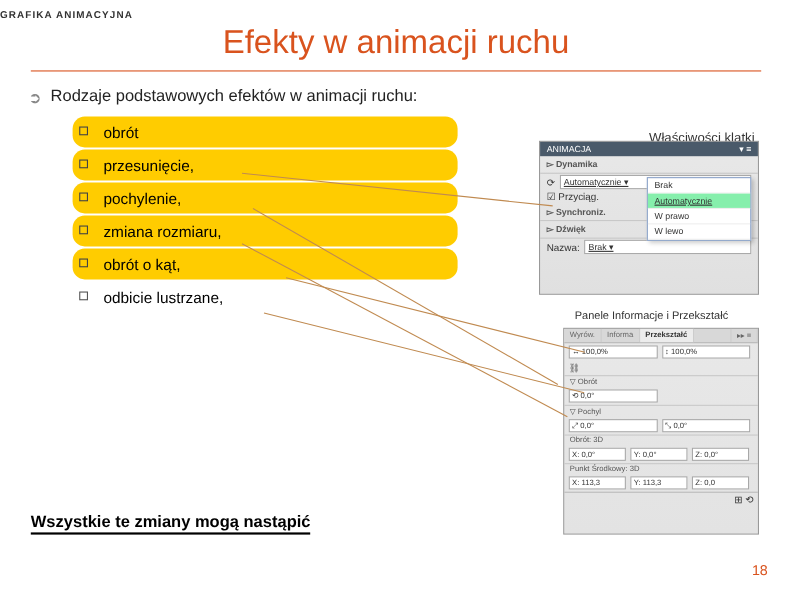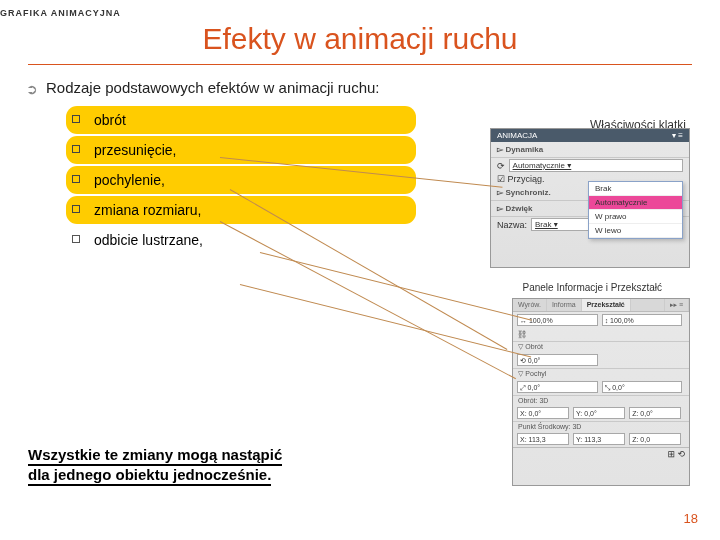--- a/index.html
+++ b/index.html
@@ -130,33 +130,33 @@
     height:13px;
     font-size:8px;
     padding:0 3px;
     line-height:12px;
     color:#333;
     text-decoration:underline;
   }
   .panel1 .menu {
     position:absolute;
     right:6px;
-    top:52px;
+    top:32px;
     width:95px;
     background:#fff;
     border:1px solid #8aa2c8;
     box-shadow:2px 2px 4px rgba(0,0,0,0.2);
     z-index:10;
   }
   .panel1 .menu div {
     padding:2px 6px;
     font-size:8px;
     border-bottom:1px solid #eee;
   }
-  .panel1 .menu div.sel { background:#ec4899; }
+  .panel1 .menu div.sel { background:#86efac;text-decoration:underline; }
   .panel2 {
     position: absolute;
     right: 30px;
     top: 298px;
     width: 178px;
     height: 188px;
     background: linear-gradient(#e8e8e8,#e3e3e3);
     border: 1px solid #999;
     font-size: 8px;
     color:#333;
@@ -242,20 +242,21 @@
 <div class="content">
   <div class="lead">
     <span class="lead-arrow">➲</span>
     <span>Rodzaje podstawowych efektów w animacji ruchu:</span>
   </div>
   <ul class="list">
     <li class="hl"><span class="sq"></span><span>obrót</span></li>
     <li class="hl"><span class="sq"></span><span>przesunięcie,</span></li>
     <li class="hl"><span class="sq"></span><span>pochylenie,</span></li>
     <li class="hl"><span class="sq"></span><span>zmiana rozmiaru,</span></li>
+    <li class="hl"><span class="sq"></span><span>obrót  o kąt,</span></li>
     <li><span class="sq"></span><span>odbicie lustrzane,</span></li>
   </ul>
 </div>
 
 <div class="right-label-top">Właściwości klatki</div>
 <div class="right-label-mid">Panele Informacje i Przekształć</div>
 
 <div class="leader-line" style="left:220px; top:157px; width:284px; transform:rotate(6deg);"></div>
 <div class="leader-line" style="left:230px; top:189px; width:320px; transform:rotate(30deg);"></div>
 <div class="leader-line" style="left:220px; top:221px; width:335px; transform:rotate(28deg);"></div>
@@ -345,16 +346,15 @@
         <div class="inp">Z: 0,0</div>
       </div>
   </div>
   <div style="border-top:1px solid #bbb; text-align:right; padding:1px 4px;">
     <span style="font-size:9px;">⊞ ⟲</span>
   </div>
 </div>
 
 <div class="conclusion">
   <span class="ul">Wszystkie te zmiany mogą nastąpić</span><br>
-  <span class="ul">dla jednego obiektu jednocześnie.</span>
 </div>
 
 <div class="pagenum">18</div>
 
 </body></html>

